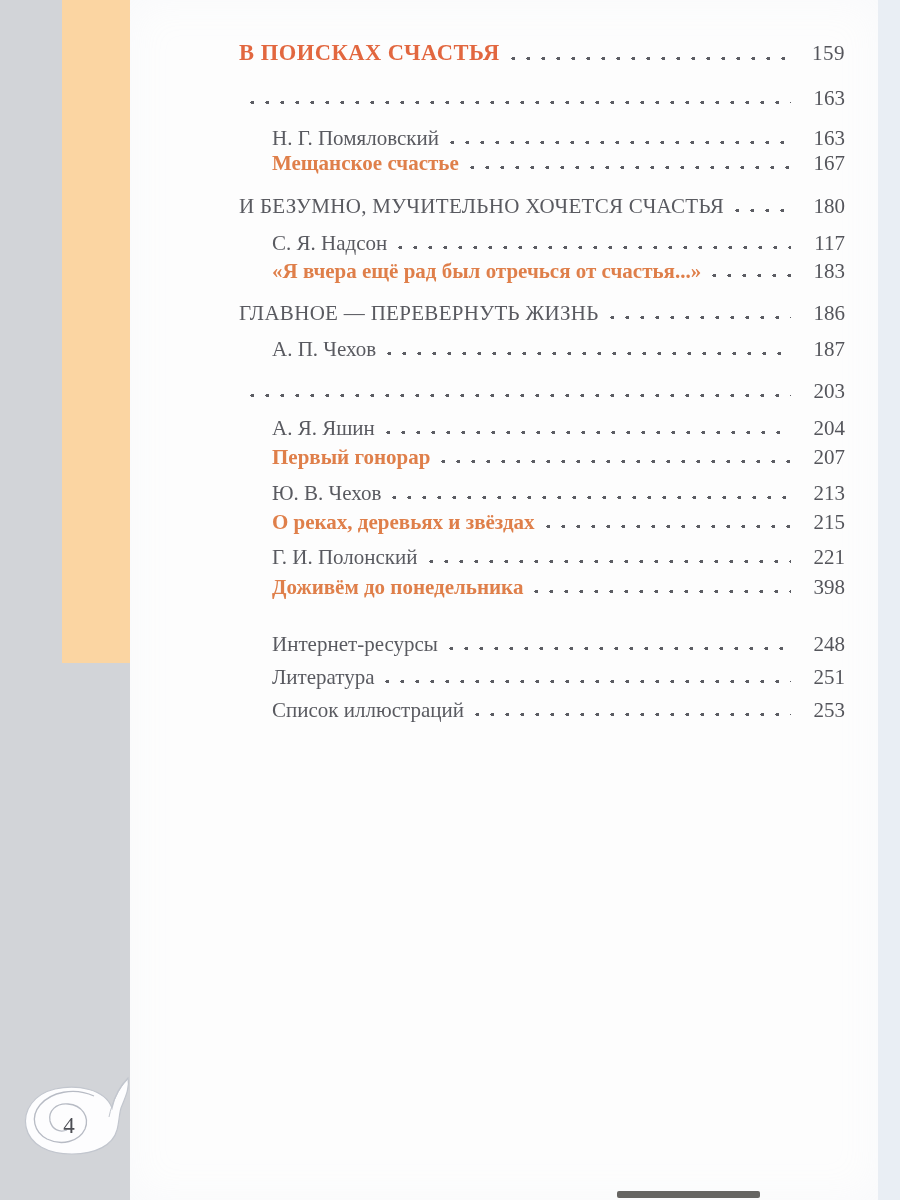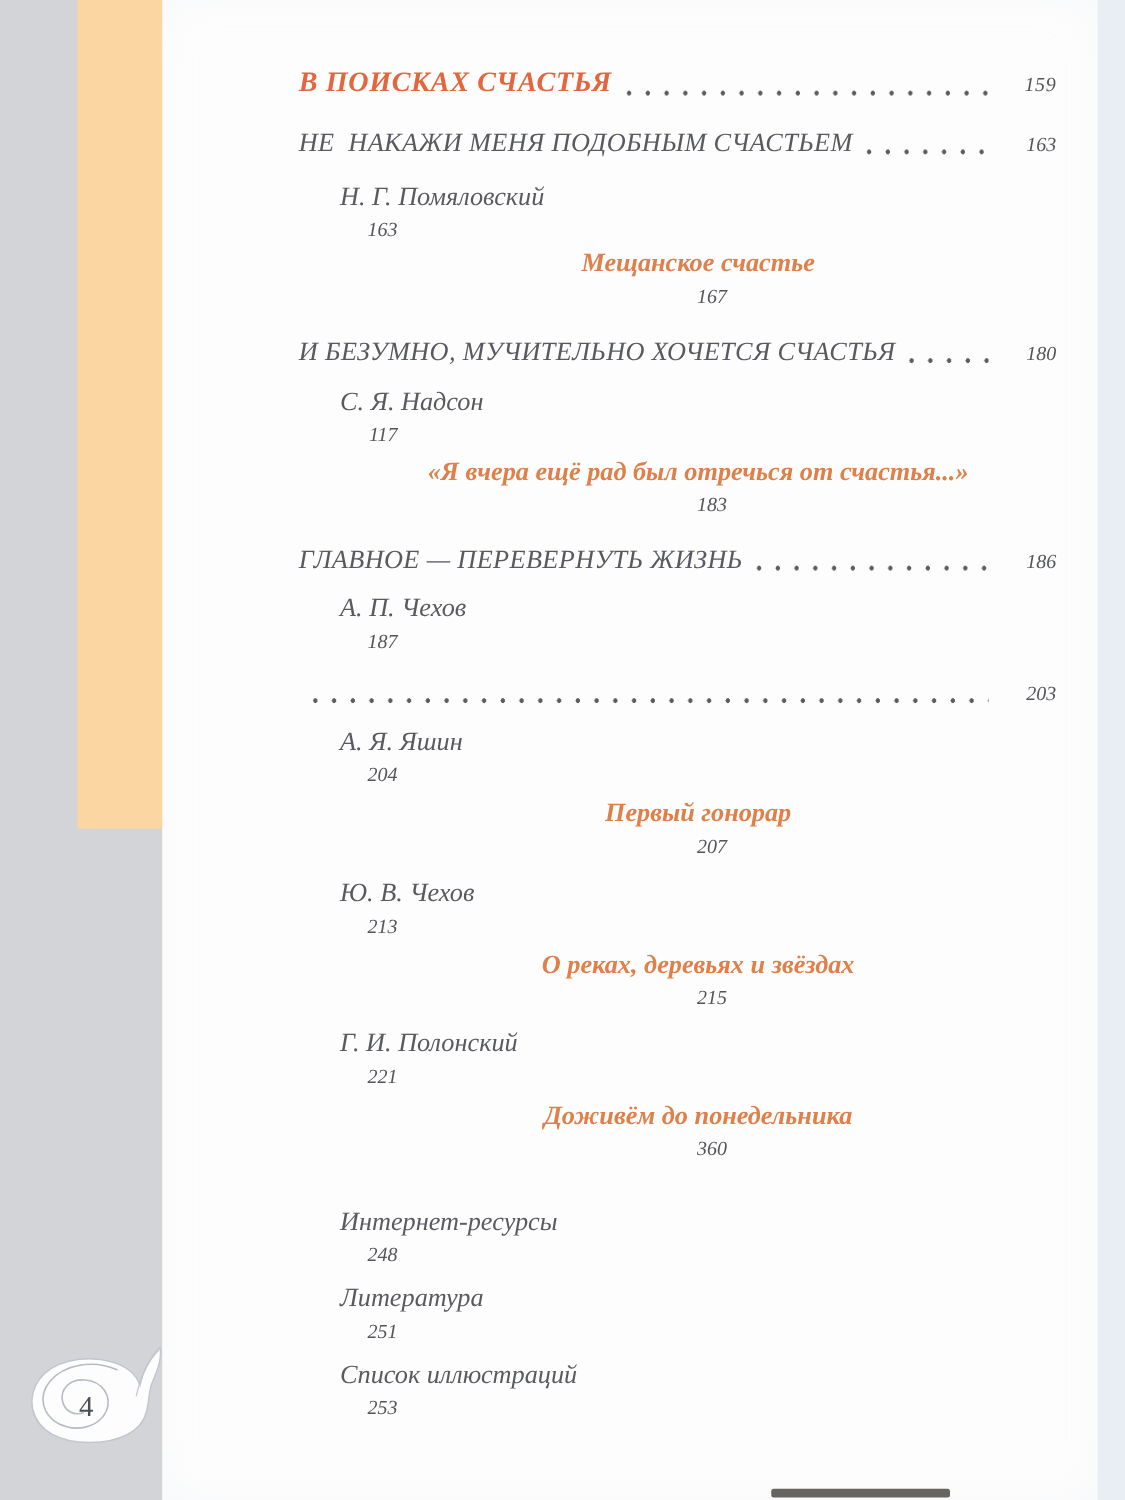--- a/index.html
+++ b/index.html
@@ -25,48 +25,48 @@
   .edge-right{
     position:absolute;left:878px;top:0;width:22px;height:1200px;
     background:var(--edge-blue,#e9eef4);
   }
   .book-edge-bottom{
     position:absolute;left:617px;top:1191px;width:143px;height:7px;
     background:var(--book-edge,#4b4a47);border-radius:2px;opacity:.85;
   }
   
   .toc{
-    position:absolute;left:239px;top:53px;width:606px;font-style:italic;
+    position:absolute;left:239px;top:40px;width:606px;
   }
   .row{
     display:flex;align-items:baseline;
     color:var(--text,#595a60);
     font-size:21px;line-height:24px;
   }
   .row .label{white-space:pre-wrap;}
   .row.section{
     color:var(--accent-title,#e2673f);
     font-weight:bold;font-size:22.5px;line-height:26px;letter-spacing:.5px;
   }
   .row.chapter .label{letter-spacing:.3px;}
   .row.work{
     color:var(--accent-work,#df7f4a);
     font-weight:bold;
     align-items:center;
   }
-  .row.author,.row.work,.row.back{padding-left:33px;flex-direction:column;}
+  .row.author,.row.work,.row.back{padding-left:33px;}
   .leader{
     flex:1;min-width:26px;height:7px;
     align-self:flex-end;margin:0 8px 4px 11px;
     background-image:radial-gradient(circle at 2.2px 3.5px,var(--dot,#5c5d63) 1.7px,rgba(0,0,0,0) 1.95px);
     background-size:15px 7px;background-repeat:repeat-x;
   }
   .num{
     min-width:46px;text-align:right;
-    color:var(--num,#54555b);font-weight:normal;font-size:16px;
+    color:var(--num,#54555b);font-weight:normal;font-size:21px;
   }
   
   .mt1{margin-top:1px}.mt4{margin-top:4px}.mt5{margin-top:5px}
   .mt6{margin-top:6px}.mt9{margin-top:9px}.mt11{margin-top:11px}
   .mt12{margin-top:12px}.mt13{margin-top:13px}.mt16{margin-top:16px}
   .mt18{margin-top:18px}.mt19{margin-top:19px}.mt20{margin-top:20px}
   .mt33{margin-top:33px}
   
   .flourish{position:absolute;left:10px;top:1075px;width:130px;height:100px;}
   .folio{
@@ -85,21 +85,20 @@
 
 <div class="toc">
 
   <div class="row section">
     <span class="label">В ПОИСКАХ СЧАСТЬЯ</span>
     <span class="leader"></span>
     <span class="num">159</span>
   </div>
 
   <div class="row chapter mt20">
-    <span class="label">НЕ&nbsp; НАКАЖИ МЕНЯ ПОДОБНЫМ СЧАСТЬЕМ</span>
     <span class="leader"></span>
     <span class="num">163</span>
   </div>
   <div class="row author mt16">
     <span class="label">Н. Г. Помяловский</span>
     <span class="leader"></span>
     <span class="num">163</span>
   </div>
   <div class="row work mt1">
     <span class="label">Мещанское счастье</span>
@@ -159,21 +158,21 @@
     <span class="num">215</span>
   </div>
   <div class="row author mt11">
     <span class="label">Г. И. Полонский</span>
     <span class="leader"></span>
     <span class="num">221</span>
   </div>
   <div class="row work mt6">
     <span class="label">Доживём до понедельника</span>
     <span class="leader"></span>
-    <span class="num">360</span>
+    <span class="num">398</span>
   </div>
 
   <div class="row back mt33">
     <span class="label">Интернет-ресурсы</span>
     <span class="leader"></span>
     <span class="num">248</span>
   </div>
   <div class="row back mt9">
     <span class="label">Литература</span>
     <span class="leader"></span>

